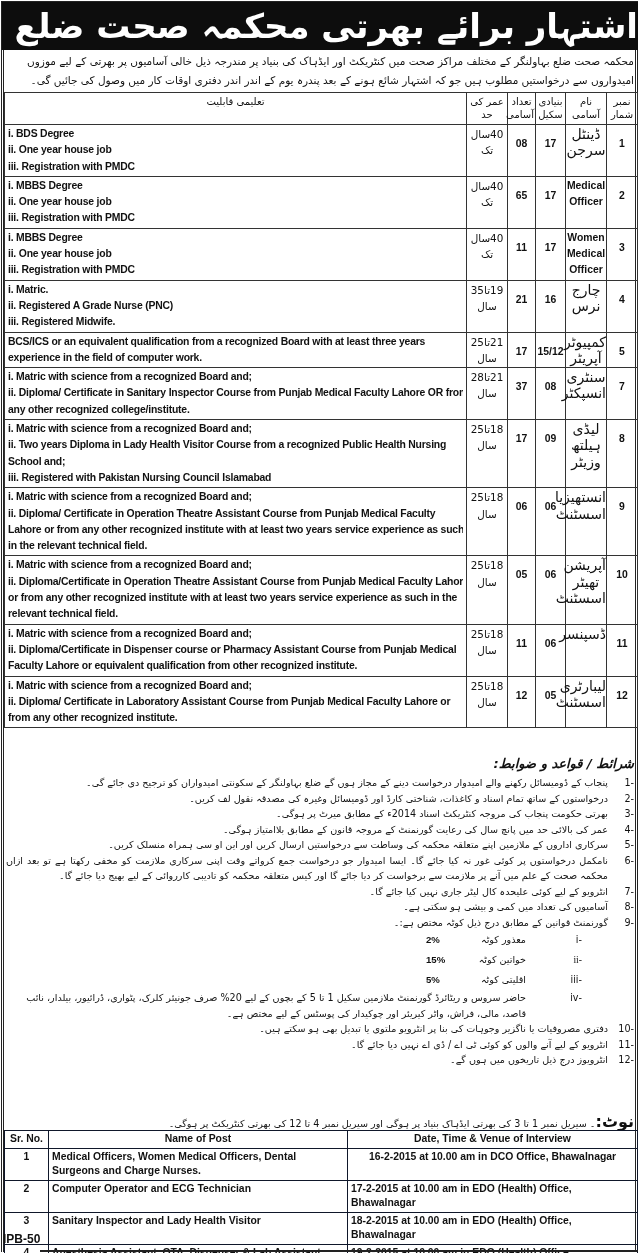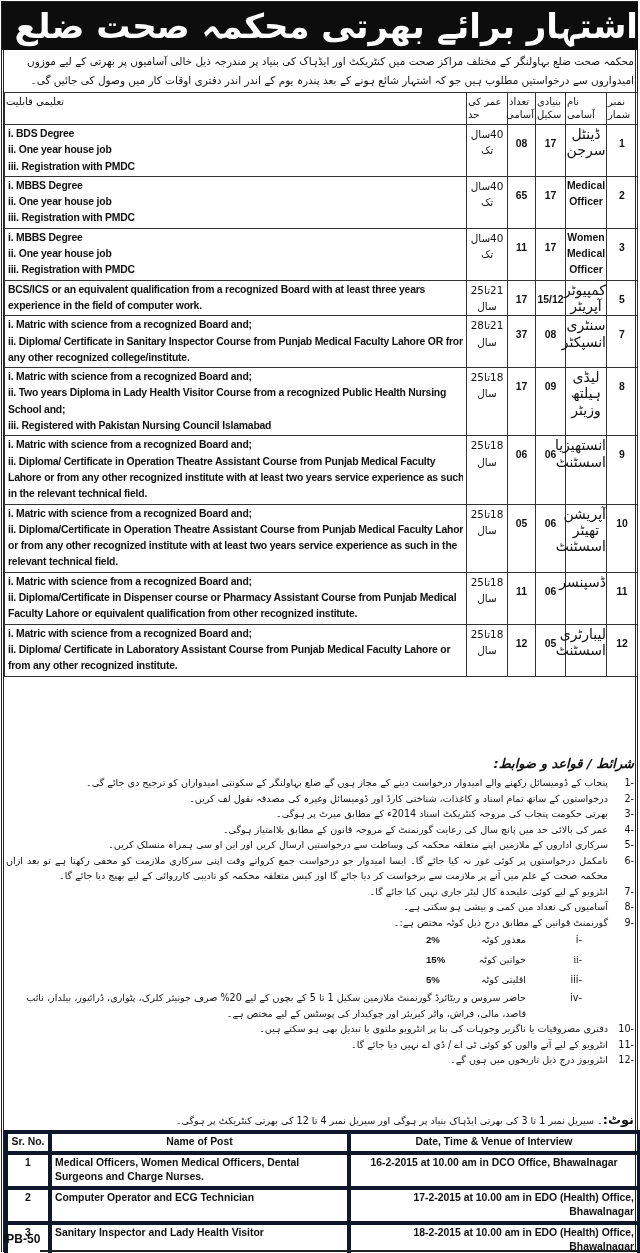--- a/index.html
+++ b/index.html
@@ -26,21 +26,21 @@
 
   table.posts {
     position: absolute; left: 4px; top: 92px; width: 633px;
     border-collapse: collapse; table-layout: fixed;
   }
   table.posts td, table.posts th {
     border: 1px solid #333; vertical-align: top; font-size: 10.4px; line-height: 16.3px;
   }
   table.posts th {
     font-family: "DejaVu Sans", sans-serif; font-weight: normal; font-size: 10px;
-    direction: rtl; text-align: left; line-height: 13px; padding: 2px 1px; height: 32px;
+    direction: rtl; text-align: center; line-height: 13px; padding: 2px 1px; height: 32px;
   }
   td.qual { padding: 1px 3px; font-weight: bold; font-stretch: condensed; letter-spacing: -0.2px; margin-left: 16px; }
   td.qual div { white-space: nowrap; overflow: hidden; }
   td.c { text-align: center; padding-top: 11px; font-weight: bold; }
   td.age { direction: rtl; text-align: center; font-family: "DejaVu Sans", sans-serif; font-size: 10.5px; line-height: 16px; padding-top: 1px; }
   td.post { text-align: center; font-weight: bold; line-height: 16px; padding-top: 1px; }
   td.post.ur { font-family: "DejaVu Sans", sans-serif; font-weight: normal; font-size: 14px; direction: rtl; }
 
   .cond-title {
     position: absolute; right: 6px; top: 756px; direction: rtl;
@@ -57,34 +57,34 @@
   .quota { display: flex; flex-direction: row; height: 20px; line-height: 20px; }
   .quota .ql { width: 60px; text-align: right; }
   .quota .qp { width: 40px; text-align: left; direction: ltr; font-family: "Liberation Sans", sans-serif; font-weight: bold; }
   .quota.long { height: auto; line-height: 15.5px; }
   .quota.long .ql { width: auto; flex: 1; }
 
   .note {
     position: absolute; right: 6px; top: 1112px; direction: rtl;
     font-family: "DejaVu Sans", sans-serif; font-size: 9.6px;
   }
-  .note b { font-size: 13px; }
+  .note b { font-size: 16px; }
 
   table.sched {
     position: absolute; left: 4px; top: 1130px; width: 633px;
     border-collapse: collapse; table-layout: fixed;
   }
   table.sched td, table.sched th {
-    border: 4px solid #0f172a; font-size: 10.4px; line-height: 14.5px; padding: 1px 3px;
+    border: 1px solid #0f172a; font-size: 10.4px; line-height: 14.5px; padding: 1px 3px;
     font-weight: bold; vertical-align: top;
   }
   table.sched th { text-align: center; font-weight: bold; }
   table.sched td.n { text-align: center; }
   table.sched td.d { text-align: center; }
-  table.sched td.d.r { text-align: right; }
+  table.sched td.d.r { text-align: left; }
 
   .footer {
     position: absolute; left: 40px; top: 1254px; width: 596px; direction: rtl; 
     font-family: "DejaVu Sans", sans-serif; font-weight: bold; font-size: 13.5px; line-height: 20px;
     white-space: nowrap; padding-right: 2px;
   }
   .footer .phone { font-family: "Liberation Sans", sans-serif; font-size: 15px; direction: ltr; unicode-bidi: embed; }
   .ipb {
     position: absolute; left: 3px; top: 1232px; font-weight: bold; font-size: 12px;
   }
@@ -149,20 +149,32 @@
           <div>iii. Registration with PMDC</div>
         </td>
         <td class="age">40سال تک</td>
         <td class="c">11</td>
         <td class="c">17</td>
         <td class="post">Women Medical Officer</td>
         <td class="c">3</td>
       </tr>
       <tr>
         <td class="qual">
+          <div>i. Matric.</div>
+          <div>ii. Registered A Grade Nurse (PNC)</div>
+          <div>iii. Registered Midwife.</div>
+        </td>
+        <td class="age">19تا35 سال</td>
+        <td class="c">21</td>
+        <td class="c">16</td>
+        <td class="post ur">چارج نرس</td>
+        <td class="c">4</td>
+      </tr>
+      <tr>
+        <td class="qual">
           <div>BCS/ICS or an equivalent qualification from a recognized Board with at least three years</div>
           <div>experience in the field of computer work.</div>
         </td>
         <td class="age">21تا25 سال</td>
         <td class="c">17</td>
         <td class="c">15/12</td>
         <td class="post ur">کمپیوٹر آپریٹر</td>
         <td class="c">5</td>
       </tr>
       <tr>

